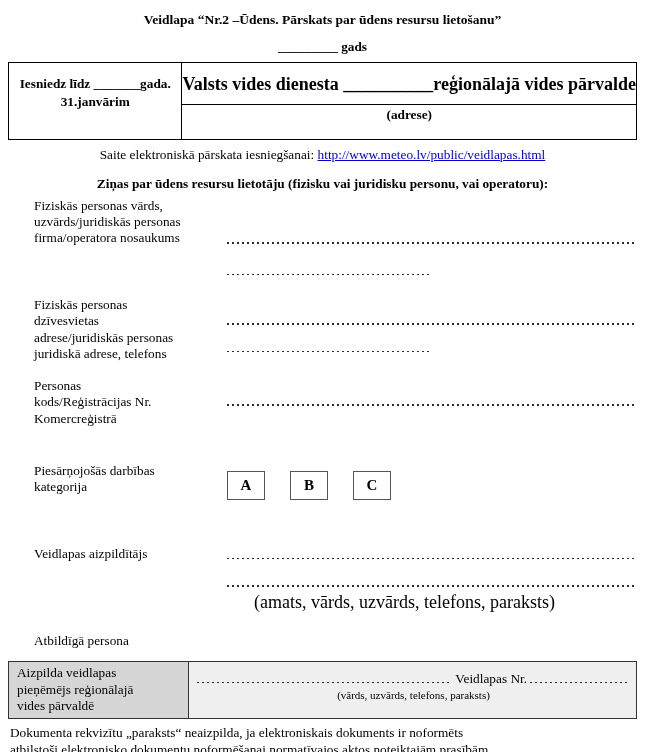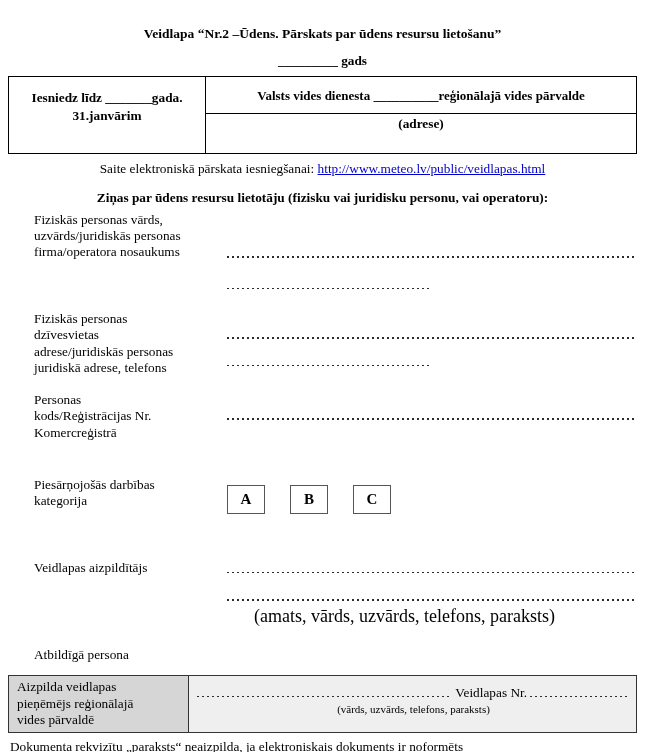--- a/index.html
+++ b/index.html
@@ -2,31 +2,31 @@
 <html><head>
 <meta charset="utf-8">
 <style>
   * { margin:0; padding:0; box-sizing:border-box; }
   html,body { background:#ffffff; }
   body {
     width:645px; height:752px;
     font-family:"Liberation Serif", serif;
     color:#000; font-size:13.3px;
   }
-  .page { width:645px; height:752px; padding:26px 8px 0 8px; overflow:hidden; }
+  .page { width:645px; height:752px; padding:12px 8px 0 8px; overflow:hidden; }
   .pre { white-space:pre-line; }
 
   .title { text-align:center; font-weight:bold; font-size:13.5px; }
   .year-line { text-align:center; font-weight:bold; margin-top:11px; }
 
   .header-box { display:flex; border:1px solid #000; margin-top:7px; height:78px; }
   .hb-left { width:197px; border-right:1px solid #000; text-align:center; font-weight:bold;
              padding-top:12px; line-height:1.35; }
   .hb-right { flex:1; display:flex; flex-direction:column; }
-  .hb-authority { text-align:center; font-weight:bold; padding-top:11px; white-space:nowrap; font-size:13px; }
+  .hb-authority { text-align:center; font-weight:bold; padding-top:11px; white-space:nowrap; font-size:18px; }
   .hb-sep { border-bottom:1px solid #000; margin-top:9px; }
   .hb-address { text-align:center; font-weight:bold; padding-top:2px; }
 
   .link-line { text-align:center; margin-top:7px; }
   .ext-link { color:#0000cc; text-decoration:underline; cursor:pointer; }
 
   .section-heading { text-align:center; font-weight:bold; margin-top:13px; }
 
   .field-row { display:flex; }
   .field-label { width:198px; line-height:1.22; padding-left:5px;margin-left:21px; }

